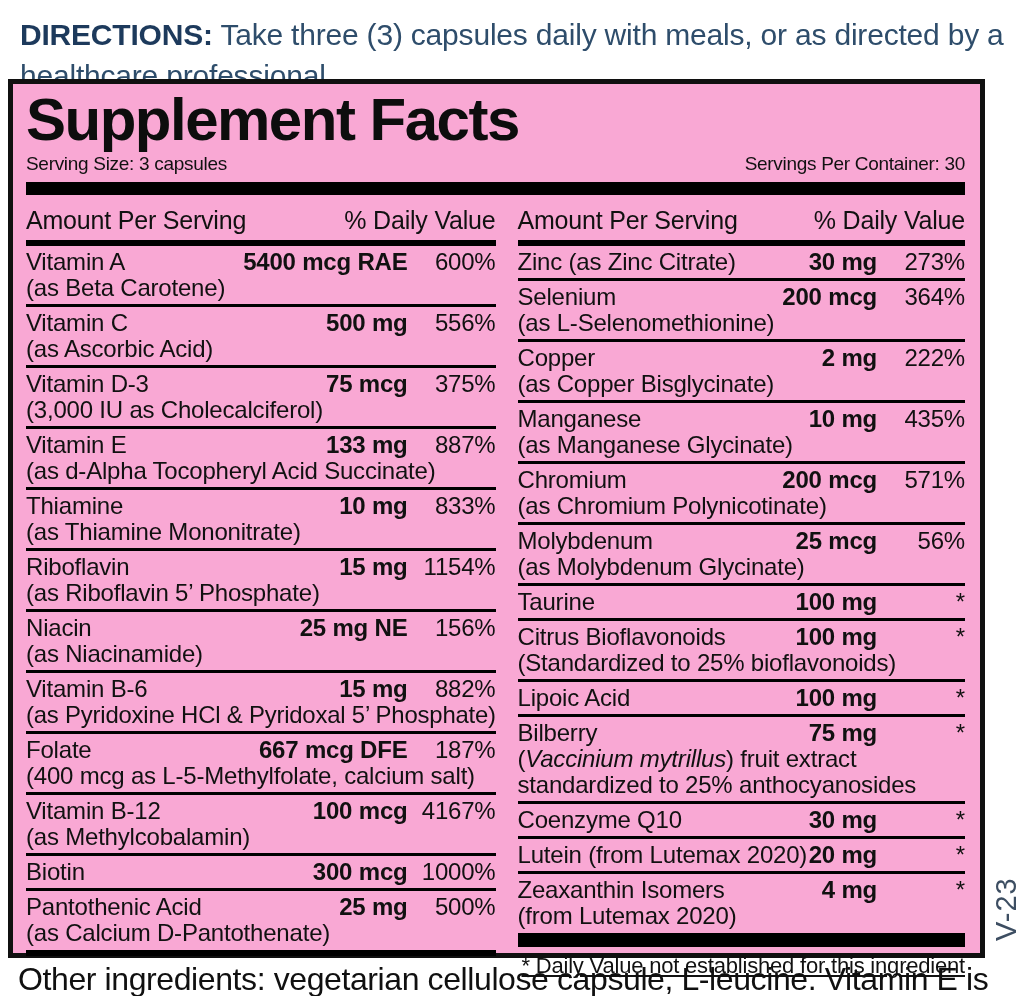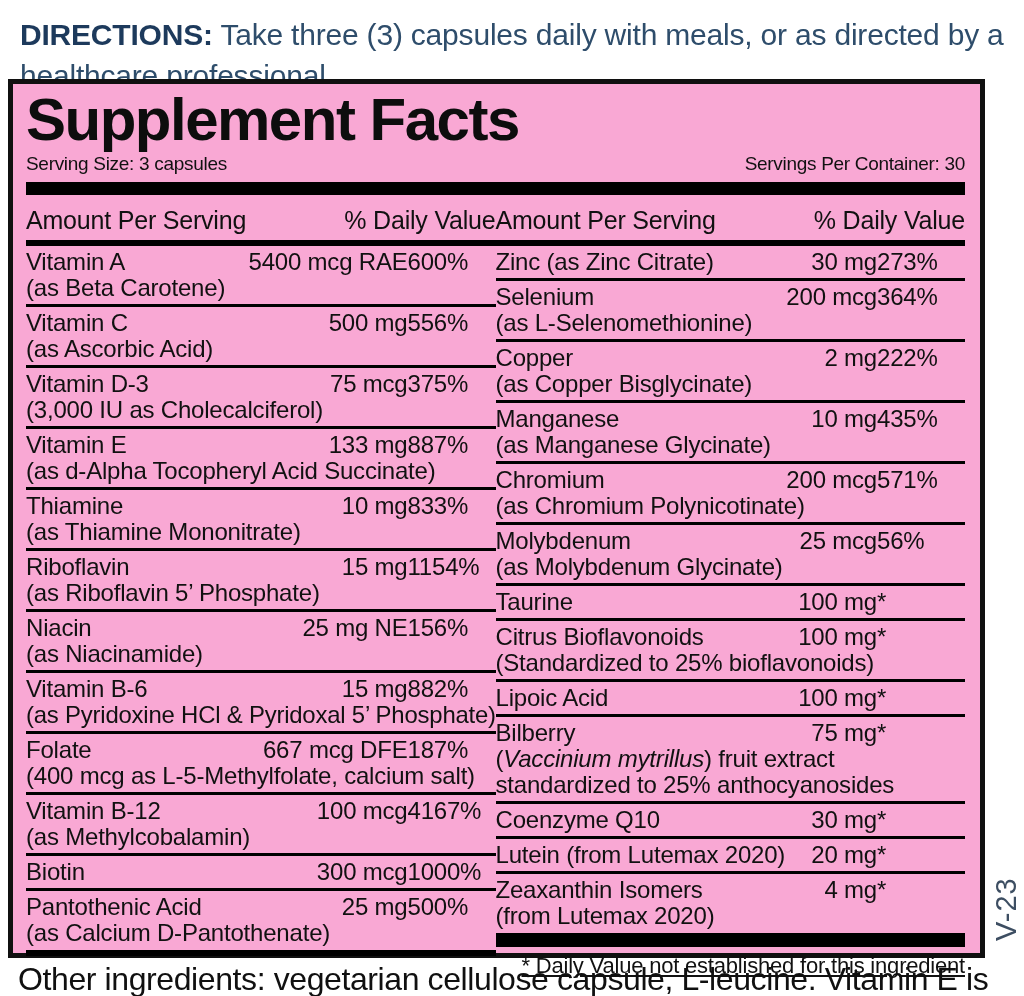--- a/index.html
+++ b/index.html
@@ -24,33 +24,33 @@
   .panel-title{
     font-size:60px;font-weight:700;letter-spacing:-1.5px;
     margin:5px 0 0 0;line-height:62px;color:#0d0d0d;
   }
   .serving-row{
     display:flex;justify-content:space-between;align-items:baseline;
     font-size:19px;margin-top:2px;letter-spacing:-0.3px;
   }
   .bar-thick{height:13px;background:#000;margin-top:7px;}
   
-  .columns{display:flex;margin-top:9px;}
+  .columns{display:flex;gap:22px;margin-top:9px;}
   .col{width:50%;box-sizing:border-box;}
   .col-header{
     display:flex;justify-content:space-between;align-items:baseline;
     font-size:25px;letter-spacing:-0.2px;
     padding:2px 0 5px 0;border-bottom:6px solid #000;
   }
   .row{border-bottom:3px solid #000;padding:3px 0 3px 0;}
   .row:last-child{border-bottom:none;}
   .row-main{display:flex;align-items:baseline;font-size:24px;line-height:26px;letter-spacing:-0.2px;}
   .ing-name{white-space:nowrap;}
-  .ing-amount{margin-left:auto;white-space:nowrap;text-align:right;}
-  .ing-dv{width:88px;white-space:nowrap;flex:0 0 auto;}
+  .ing-amount{margin-left:auto;white-space:nowrap;text-align:right;font-weight:bold;}
+  .ing-dv{width:88px;text-align:right;white-space:nowrap;flex:0 0 auto;}
   .row-sub{font-size:24px;line-height:26px;letter-spacing:-0.2px;white-space:nowrap;}
   .row-sub .subtext{display:inline-block;white-space:nowrap;}
   .col-end-bar-left{height:6px;background:#000;margin-top:1px;}
   .col-end-bar-right{height:14px;background:#000;margin-top:1px;}
   .footnote{
     font-size:22px;text-align:right;margin-top:6px;letter-spacing:-0.2px;text-decoration:underline;
   }
   
   .side-code{
     position:absolute;left:990px;top:864px;height:90px;width:32px;

